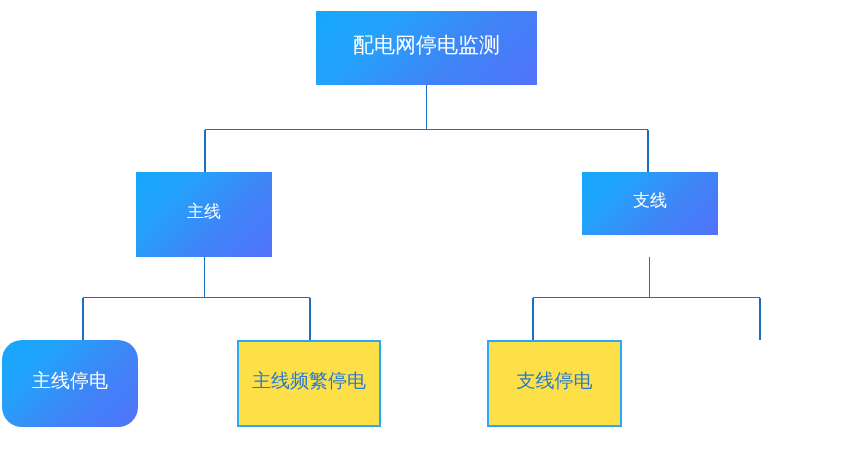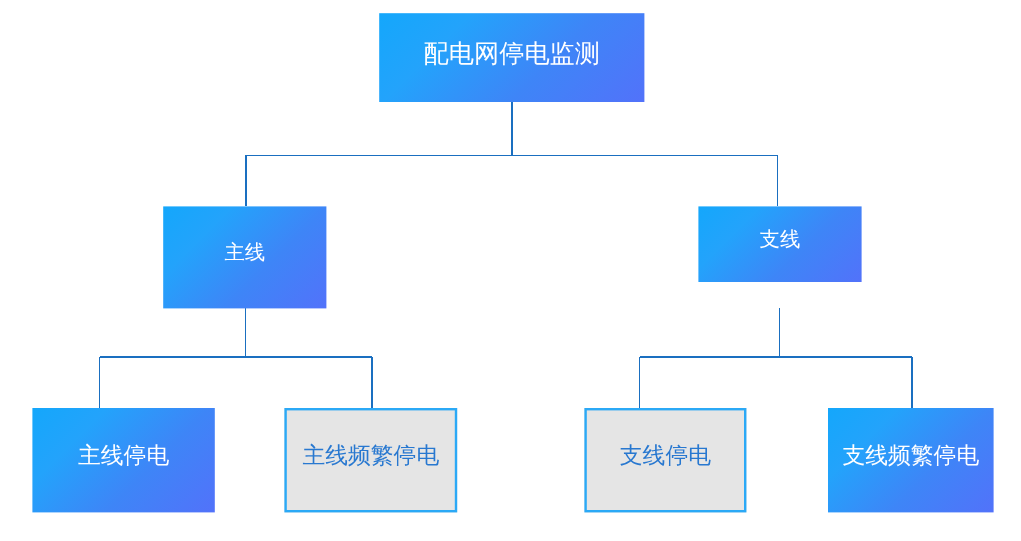--- a/index.html
+++ b/index.html
@@ -36,21 +36,21 @@
     white-space: nowrap;
     z-index: 2;
   }
   
   .node--filled {
     background: linear-gradient(135deg, #14A7FB 0%, #23A3FB 26%, #3E85F7 62%, #5272FA 100%);
     color: #ffffff;
   }
   
   .node--outlined {
-    background: #e5e5e5;
+    background: #fde047;
     border: 2px solid #2BA9F6;
     color: #2878D0;
   }
   .node__label {
     display: block;
     position: relative;
     top: -3px;
   }
   
   #node-root {
@@ -71,25 +71,26 @@
   }
   #node-branch-line {
     left: 582px;
     top: 172px;
     width: 136px;
     height: 63px;
     font-size: 17px;
   }
   
   #node-main-outage {
-    left: 27px;
+    left: 2px;
     top: 340px;
-    width: 152px;
+    width: 136px;
     height: 87px;
     font-size: 19px;
+    border-radius: 20px;
   }
   #node-main-frequent-outage {
     left: 237px;
     top: 340px;
     width: 144px;
     height: 87px;
     font-size: 19px;
   }
   #node-branch-outage {
     left: 475px;
@@ -151,17 +152,14 @@
   </div>
 
   <div class="node node--outlined" id="node-main-frequent-outage">
     <span class="node__label">主线频繁停电</span>
   </div>
 
   <div class="node node--outlined" id="node-branch-outage">
     <span class="node__label">支线停电</span>
   </div>
 
-  <div class="node node--filled" id="node-branch-frequent-outage">
-    <span class="node__label">支线频繁停电</span>
-  </div>
 
 </div>
 
 </body></html>

